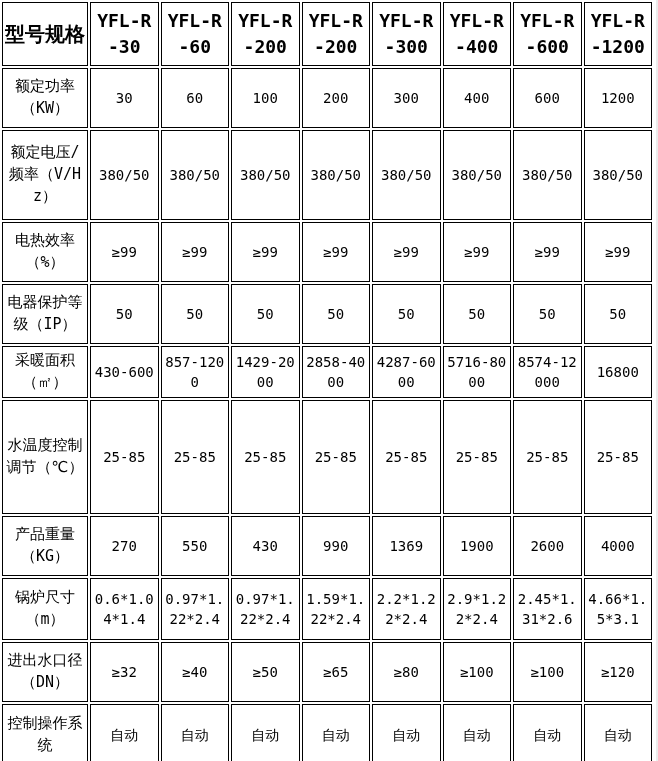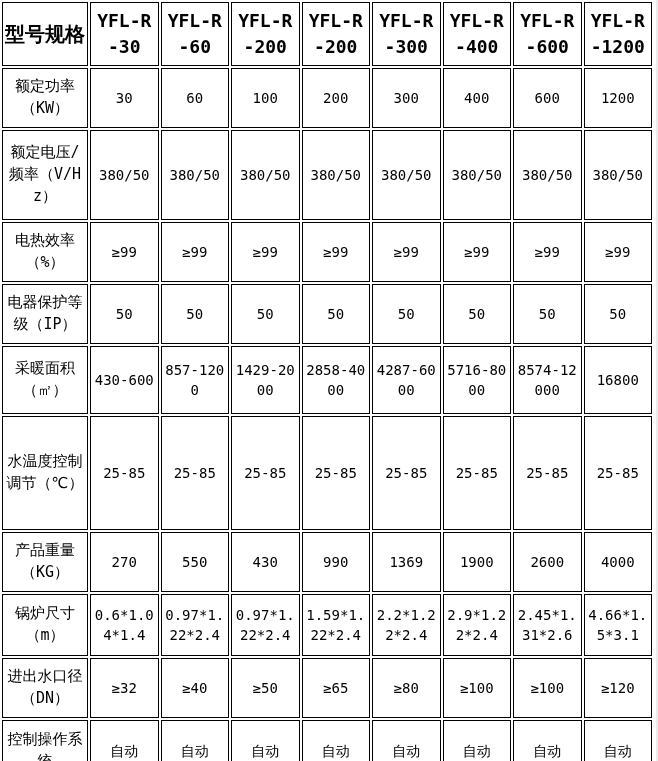--- a/index.html
+++ b/index.html
@@ -126,21 +126,21 @@
             <th class="row-label">电器保护等级（IP）</th>
             <td>50</td>
             <td>50</td>
             <td>50</td>
             <td>50</td>
             <td>50</td>
             <td>50</td>
             <td>50</td>
             <td>50</td>
           </tr>
-          <tr style="height: 68px;">
+          <tr style="height: 52px;">
             <th class="row-label">采暖面积（㎡）</th>
             <td>430-600</td>
             <td>857-1200</td>
             <td>1429-2000</td>
             <td>2858-4000</td>
             <td>4287-6000</td>
             <td>5716-8000</td>
             <td>8574-12000</td>
             <td>16800</td>
           </tr>

